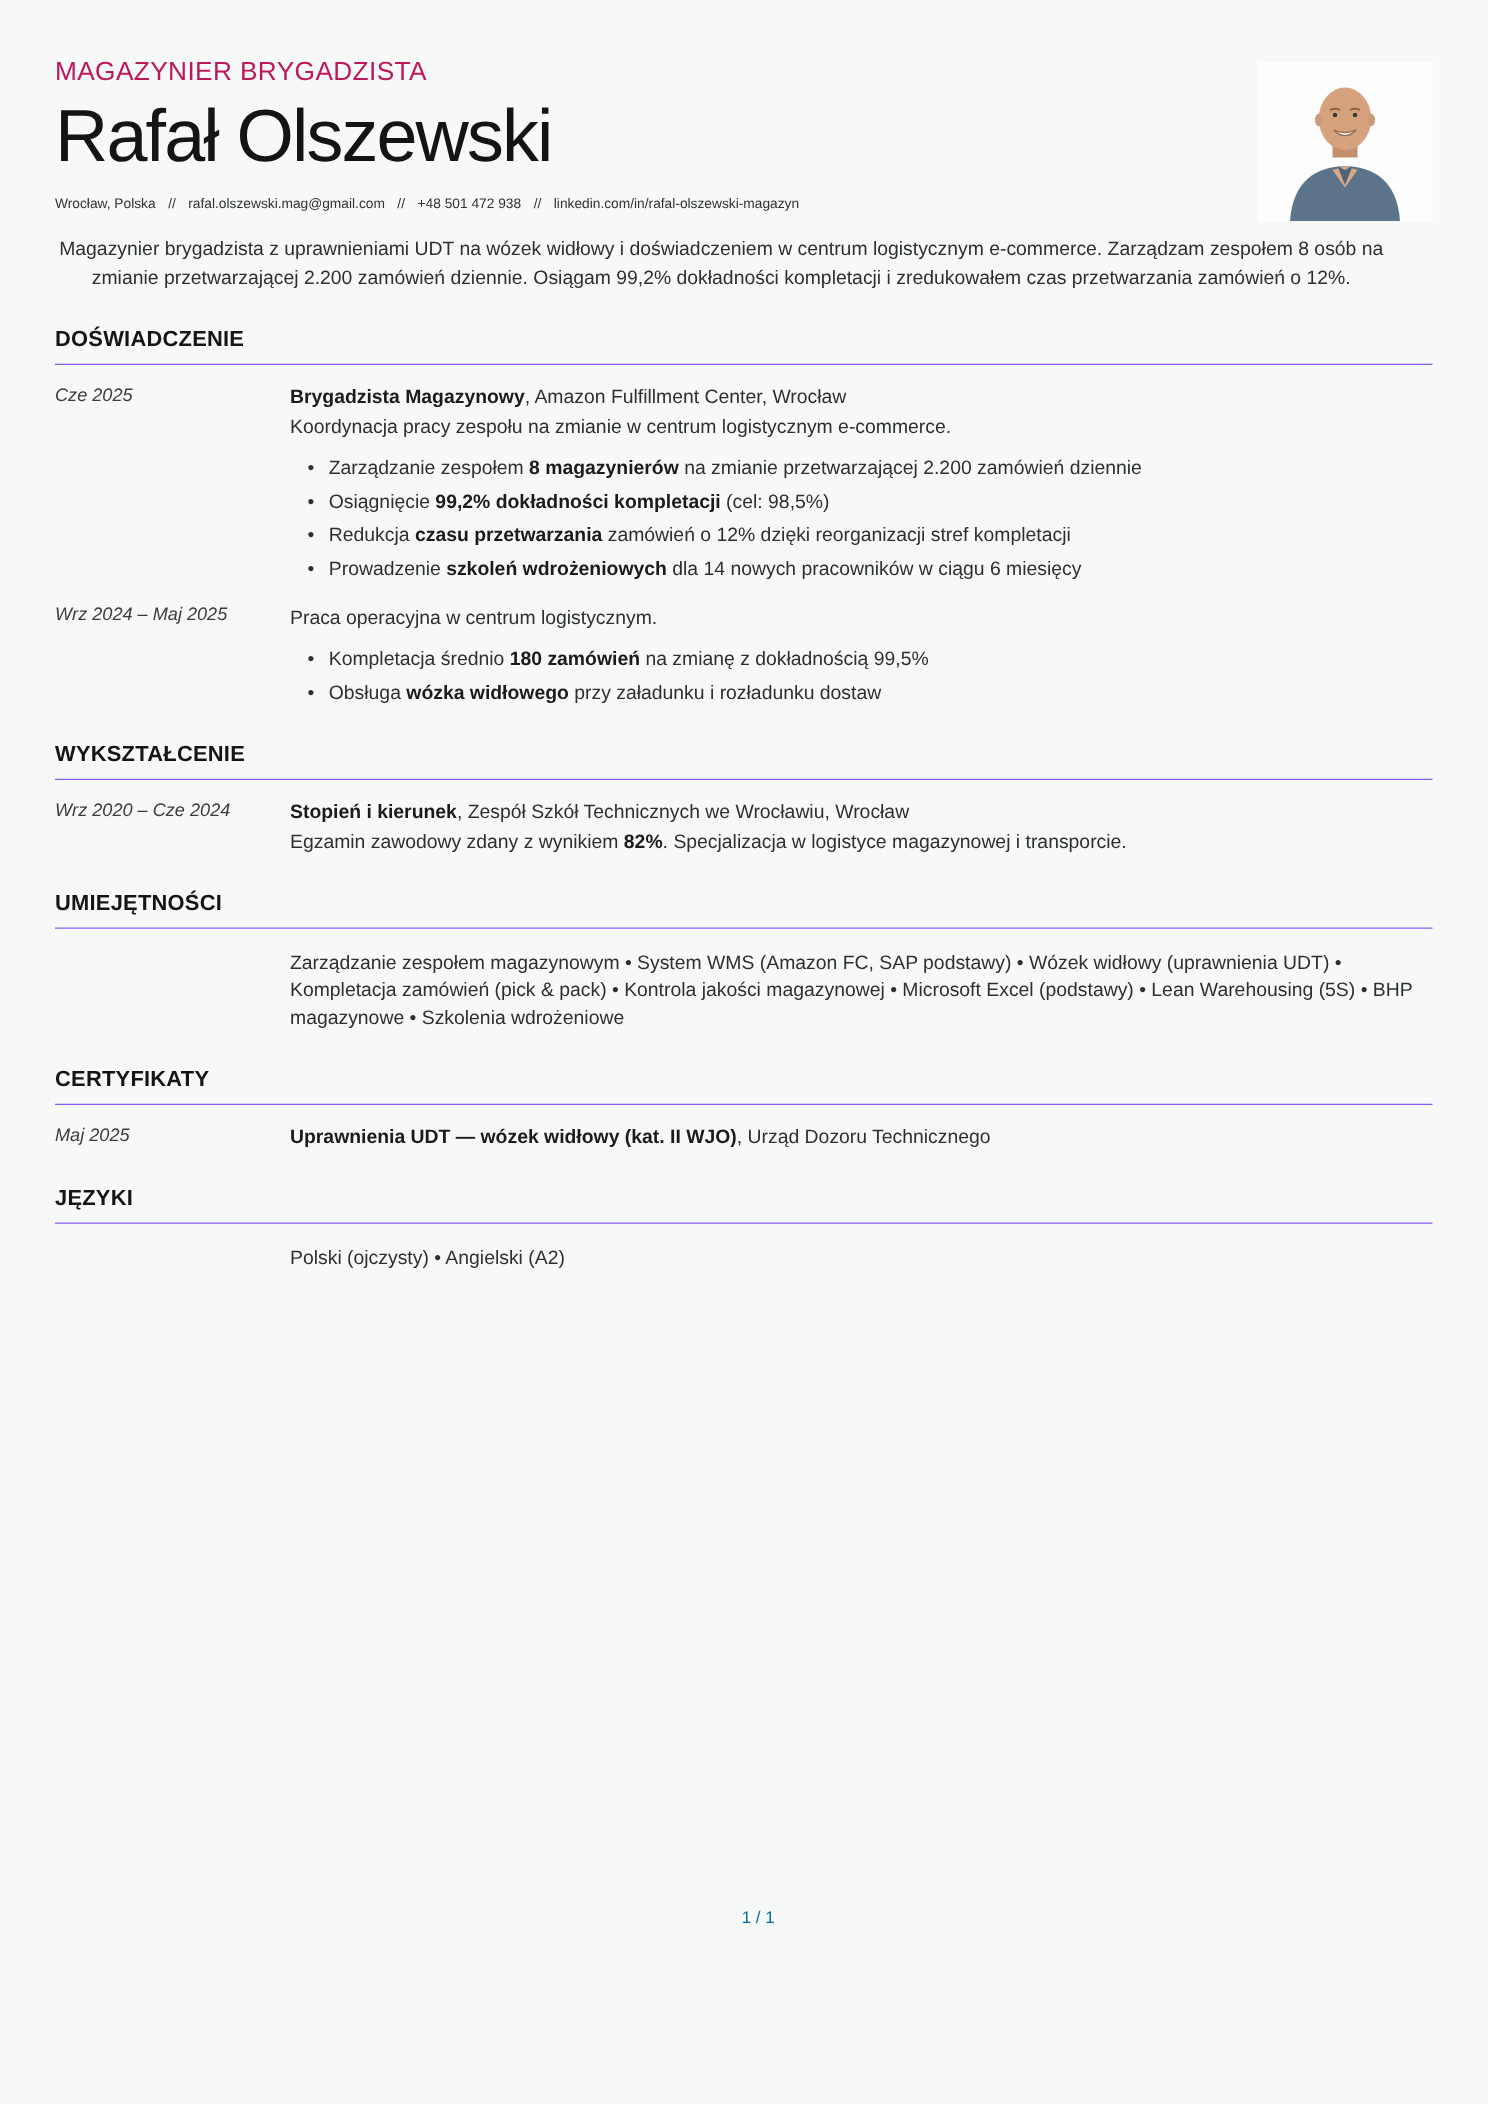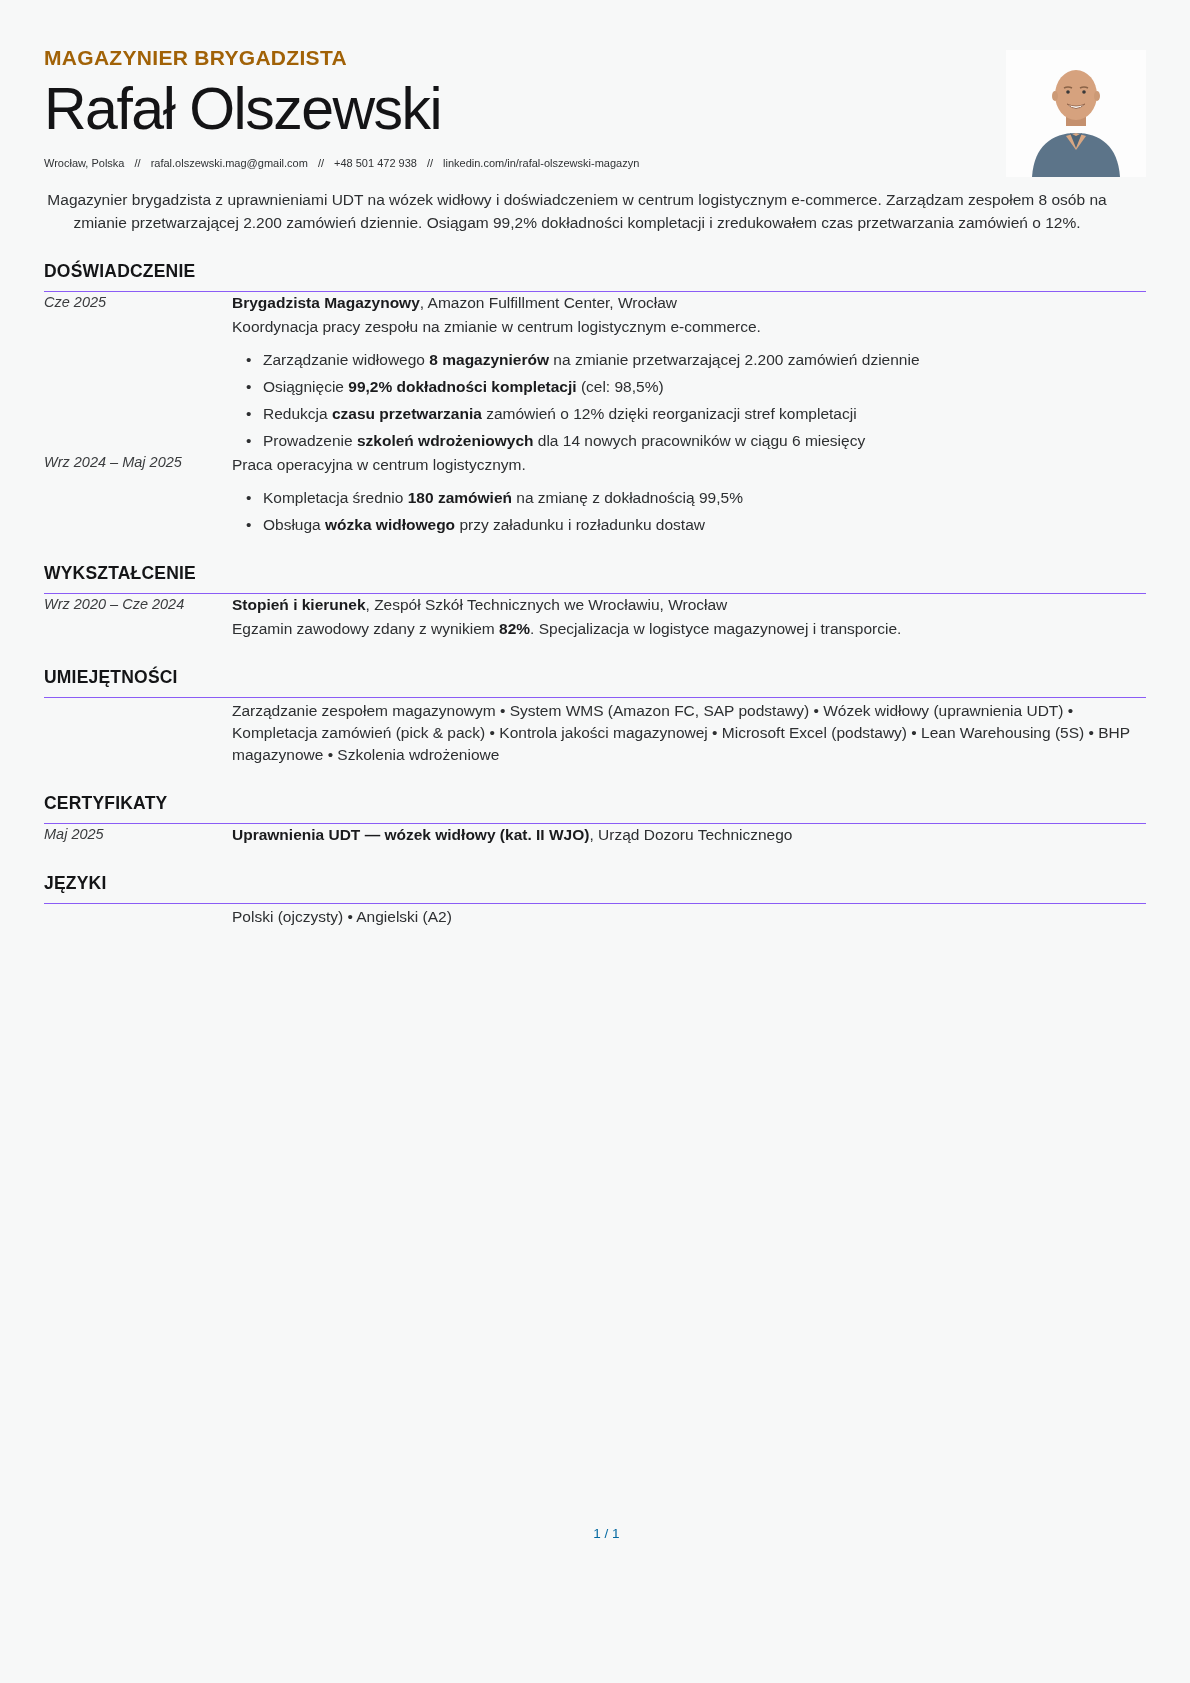--- a/index.html
+++ b/index.html
@@ -5,33 +5,33 @@
   * { margin: 0; padding: 0; box-sizing: border-box; }
   html, body { width: 1190px; height: 1683px; overflow: hidden; }
   body {
     font-family: "Liberation Sans", "DejaVu Sans", sans-serif;
     background: #f7f8f8;
     color: #2d2f31;
     -webkit-font-smoothing: antialiased;
   }
   .page { position: relative; width: 1190px; height: 1683px; padding: 46px 44px 0 44px; }
 
-  .role-title { font-size: 21px; font-weight: 700; color: #a16207; letter-spacing: .3px; }
+  .role-title { font-size: 21px; font-weight: 400; color: #be185d; letter-spacing: .3px; }
   .name { font-size: 59px; font-weight: 400; letter-spacing: -1.5px; line-height: 1.04; color: #141416; margin-top: 9px; }
   .contact { margin-top: 17px; font-size: 11px; color: #303234; }
   .contact .sep { margin: 0 10px; }
   .summary { margin-top: 20px; font-size: 15.5px; line-height: 1.43; max-width: 1066px; color: #2d2f31; text-align: center; }
 
   .photo { position: absolute; top: 50px; right: 44px; width: 140px; height: 127px; overflow: hidden; background: #fdfdfd; }
 
   .sections { margin-top: 27px; }
   .section { margin-top: 27px; }
   .section:first-child { margin-top: 0; }
   .section-title { font-size: 17.5px; font-weight: 700; color: #141517; letter-spacing: .2px; padding-bottom: 9px; border-bottom: 1px solid #8b5cf6; }
-  .entry { display: grid; grid-template-columns: 188px 1fr; }
+  .entry { display: grid; grid-template-columns: 188px 1fr; margin-top: 15px; }
   .entry-date { font-size: 14.5px; color: #3a3c3e; padding-top: 2px; }
   .entry-date em { font-style: italic; }
   .entry-body { font-size: 15.5px; line-height: 1.42; color: #2d2f31; max-width: 905px; }
   .entry-heading strong, .entry-desc strong, .bullet-item strong { font-weight: 700; color: #1a1b1d; }
   .entry-desc { margin-top: 2px; }
   .entry-bullets { margin-top: 11px; list-style: none; padding-left: 14px; }
   .bullet-item { position: relative; padding-left: 17px; margin-top: 5px; }
   .bullet-item::before { content: "\2022"; position: absolute; left: 0; color: #2d2f31; }
 
   .footer { position: absolute; top: 1526px; left: 0; width: 100%; text-align: center; font-size: 13.5px; color: #0369a1; padding-left: 23px; }
@@ -72,21 +72,21 @@
 
   <main class="sections">
       <section class="section">
         <h2 class="section-title">DOŚWIADCZENIE</h2>
         <div class="entry">
           <div class="entry-date"><em>Cze 2025</em></div>
           <div class="entry-body">
             <p class="entry-heading"><strong>Brygadzista Magazynowy</strong><span>, Amazon Fulfillment Center, Wrocław</span></p>
             <p class="entry-desc"><span>Koordynacja pracy zespołu na zmianie w centrum logistycznym e-commerce.</span></p>
             <ul class="entry-bullets">
-              <li class="bullet-item"><span>Zarządzanie widłowego </span><strong>8 magazynierów</strong><span> na zmianie przetwarzającej 2.200 zamówień dziennie</span></li>
+              <li class="bullet-item"><span>Zarządzanie zespołem </span><strong>8 magazynierów</strong><span> na zmianie przetwarzającej 2.200 zamówień dziennie</span></li>
               <li class="bullet-item"><span>Osiągnięcie </span><strong>99,2% dokładności kompletacji</strong><span> (cel: 98,5%)</span></li>
               <li class="bullet-item"><span>Redukcja </span><strong>czasu przetwarzania</strong><span> zamówień o 12% dzięki reorganizacji stref kompletacji</span></li>
               <li class="bullet-item"><span>Prowadzenie </span><strong>szkoleń wdrożeniowych</strong><span> dla 14 nowych pracowników w ciągu 6 miesięcy</span></li>
             </ul>
           </div>
         </div>
         <div class="entry">
           <div class="entry-date"><em>Wrz 2024 – Maj 2025</em></div>
           <div class="entry-body">
             <p class="entry-desc"><span>Praca operacyjna w centrum logistycznym.</span></p>

